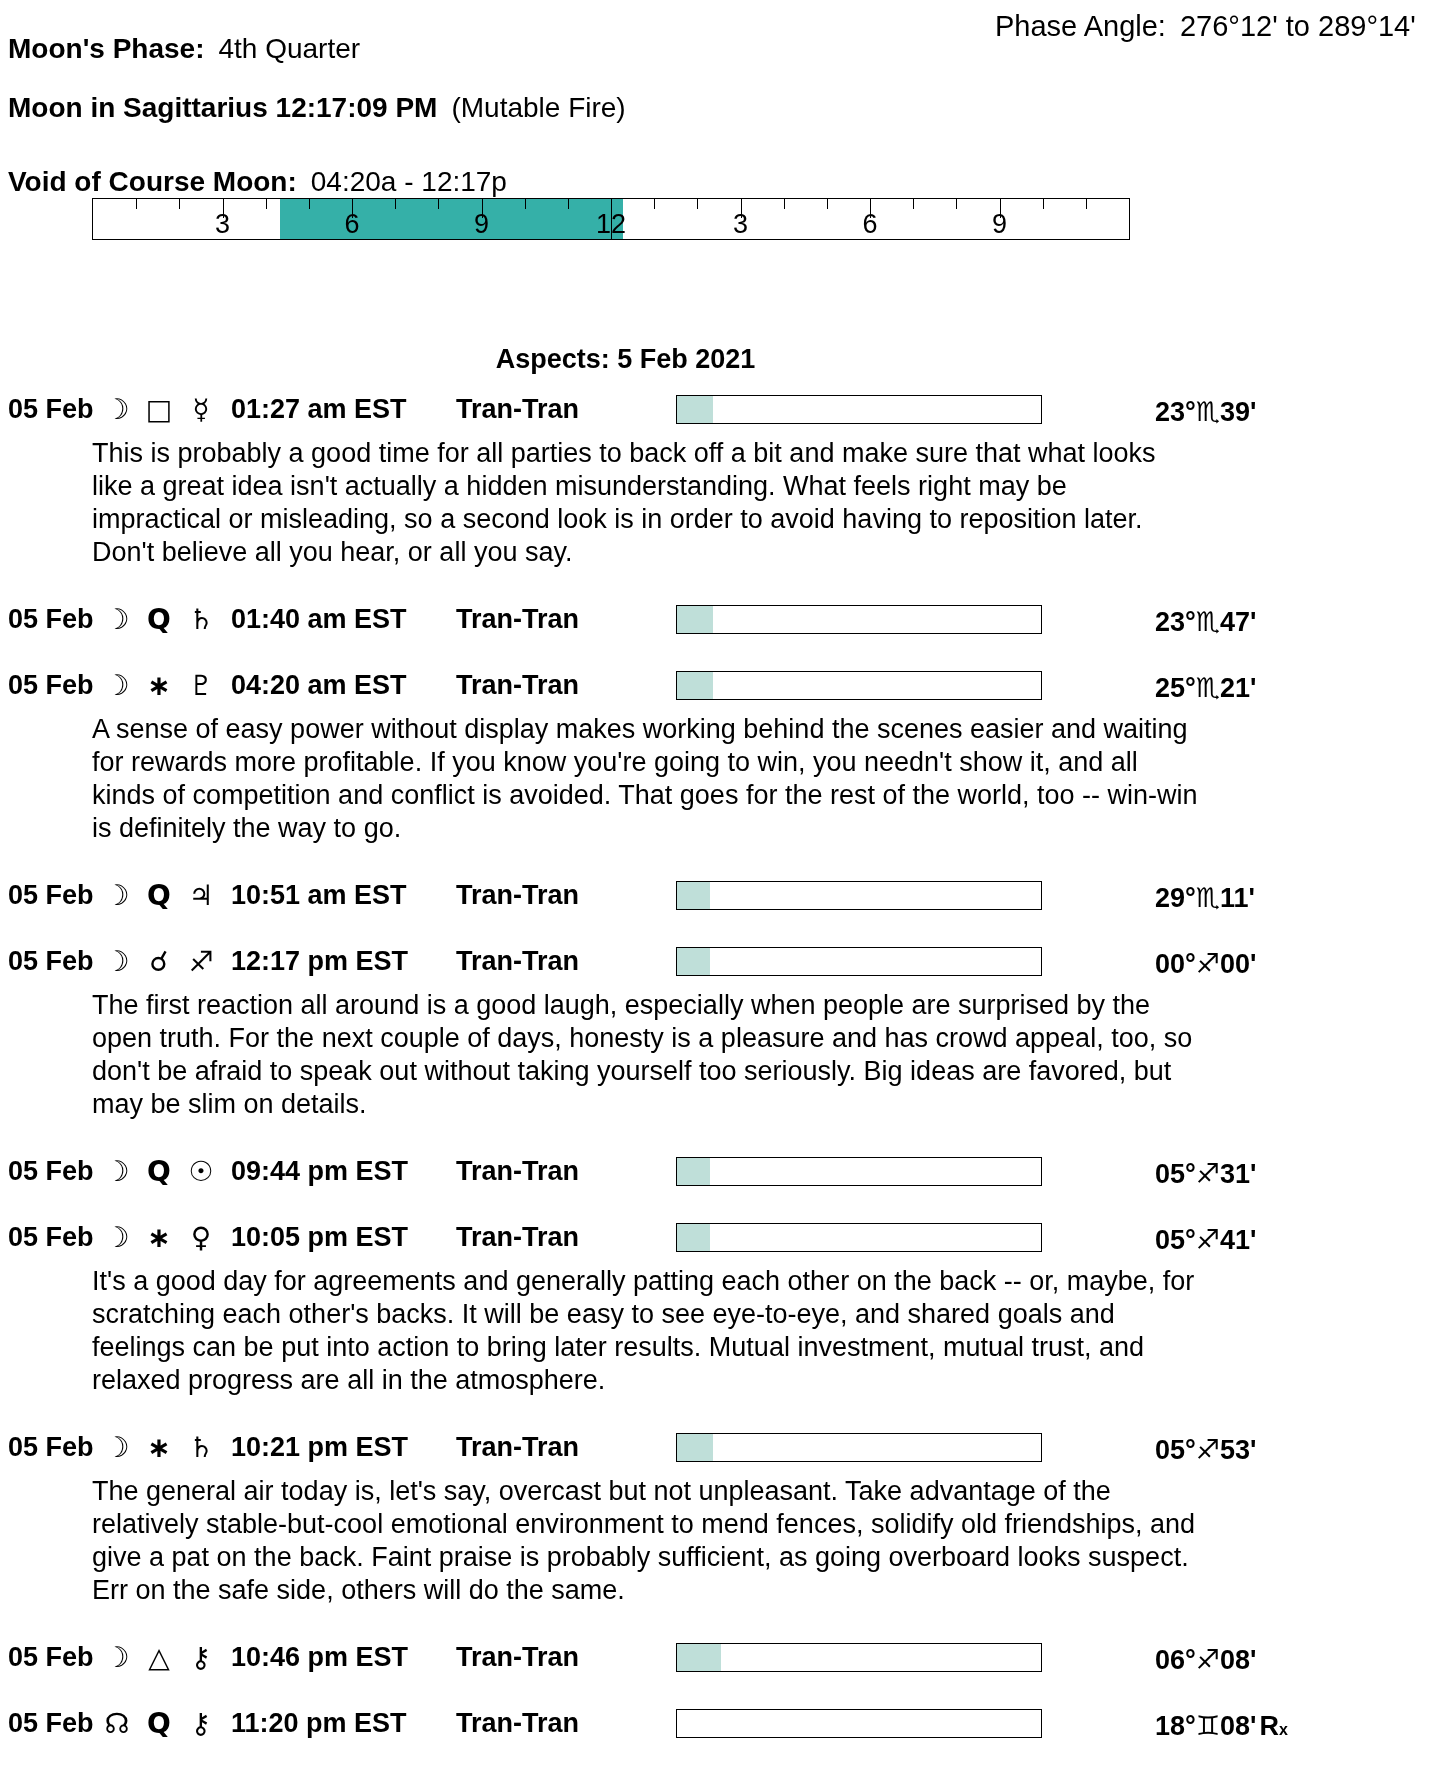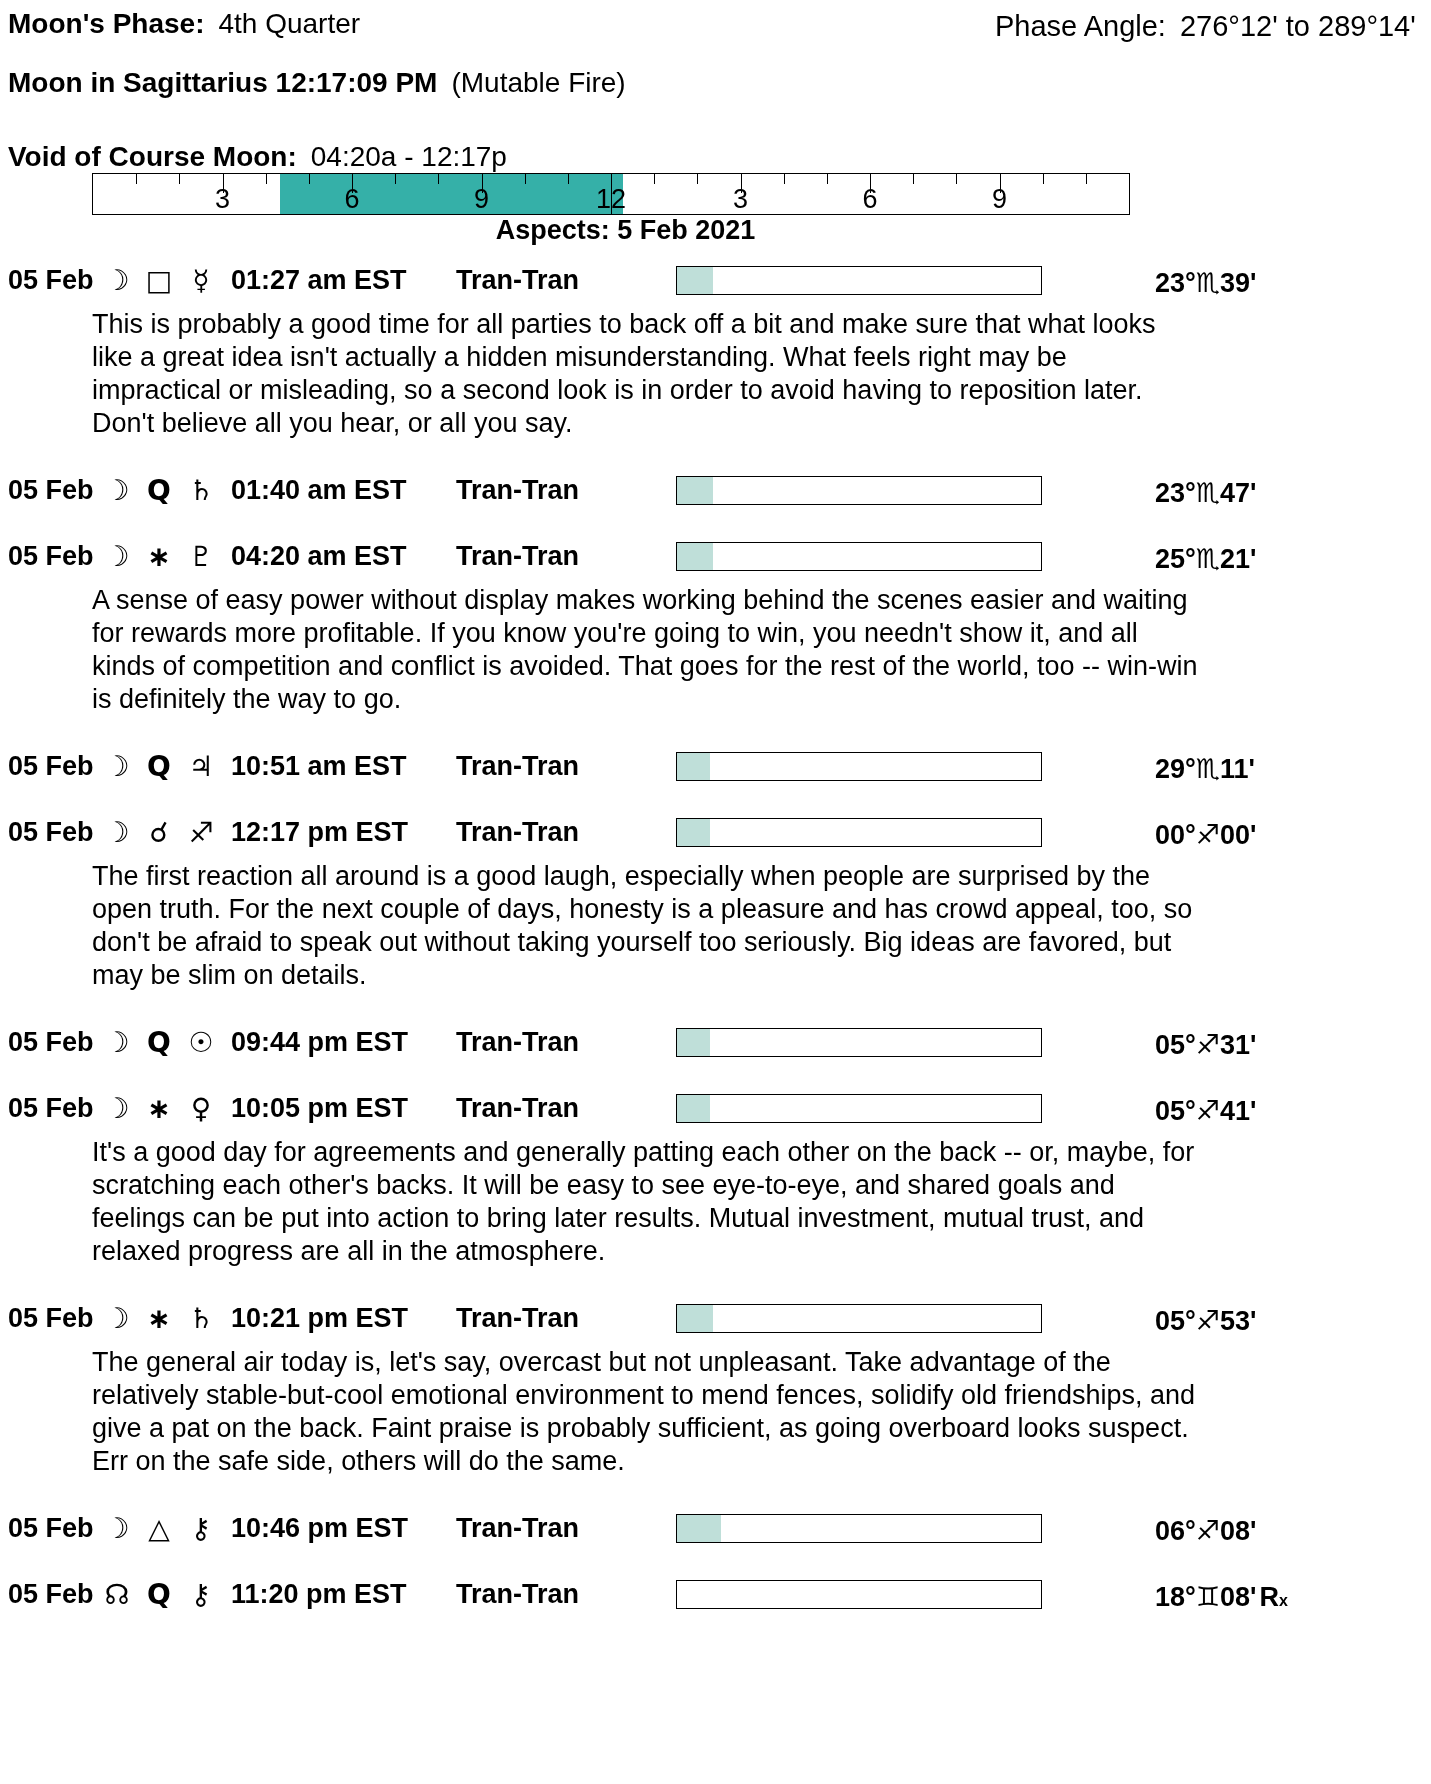--- a/index.html
+++ b/index.html
@@ -1,36 +1,36 @@
 <!DOCTYPE html>
 <html><head>
 <meta charset="utf-8">
 <style>
   html,body{margin:0;padding:0;background:#fff;}
   .page{
     position:relative; width:1431px; height:1784px; box-sizing:border-box;
     padding:8px 0 0 8px; background:#fff; color:#000; overflow:hidden;
     font-family:"Liberation Sans","DejaVu Sans",sans-serif;
   }
-  .hline{font-size:28px; line-height:32px; white-space:nowrap;}
+  .hline{font-size:28px; line-height:32px; white-space:nowrap;margin-top:25px;}
   .b{font-weight:bold;}
   .vgap{margin-left:14px;}
   .phase-angle{position:absolute; left:995px; top:10px; font-size:29px; white-space:nowrap;}
   .row-scorpio{margin-top:28px;}
   .row-sag{margin-top:27px;}
   .row-voc{margin-top:42px;}
   .timeline{position:relative; margin-left:84px; margin-top:0px; width:1036px; height:40px;
     border:1px solid #000; background:#fff; box-sizing:content-box;}
   .void-fill{position:absolute; top:0; bottom:0; background:#35b0a8;}
   .tick{position:absolute; top:0; width:1px; height:10px; background:#000;}
   .tick.major{height:19px;}
   .tick.full{height:100%;}
   .tlabel{position:absolute; bottom:1px; transform:translateX(-50%);
     font-size:27px; line-height:27px;}
-  .aspects-heading{width:1235px; text-align:center;
+  .aspects-heading{margin-top:104px; width:1235px; text-align:center;
     font-size:27px; font-weight:bold;}
   .aspect-row{position:relative; margin-top:34px; height:32px; font-size:27px;
     display:flex; align-items:center; white-space:nowrap;font-weight:bold;}
   .aspect-row.first{margin-top:18px;}
   .a-date{display:inline-block; width:88px;}
   .a-glyphs{display:inline-block; width:130px;}
   .g{display:inline-block; width:42px; text-align:center;
     font-family:"DejaVu Sans",sans-serif; font-size:28px;}
   .a-time{display:inline-block; width:225px; margin-left:5px;}
   .a-type{display:inline-block;}

